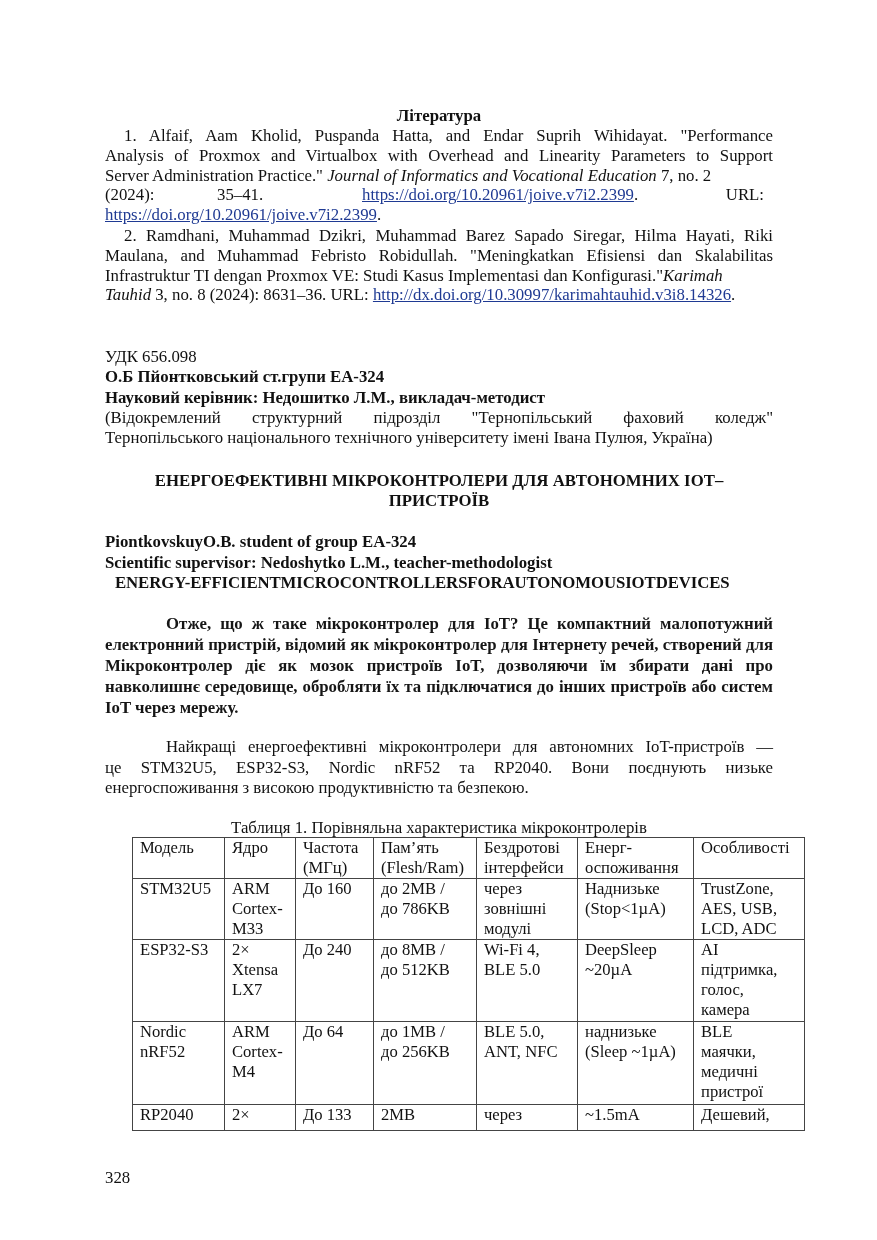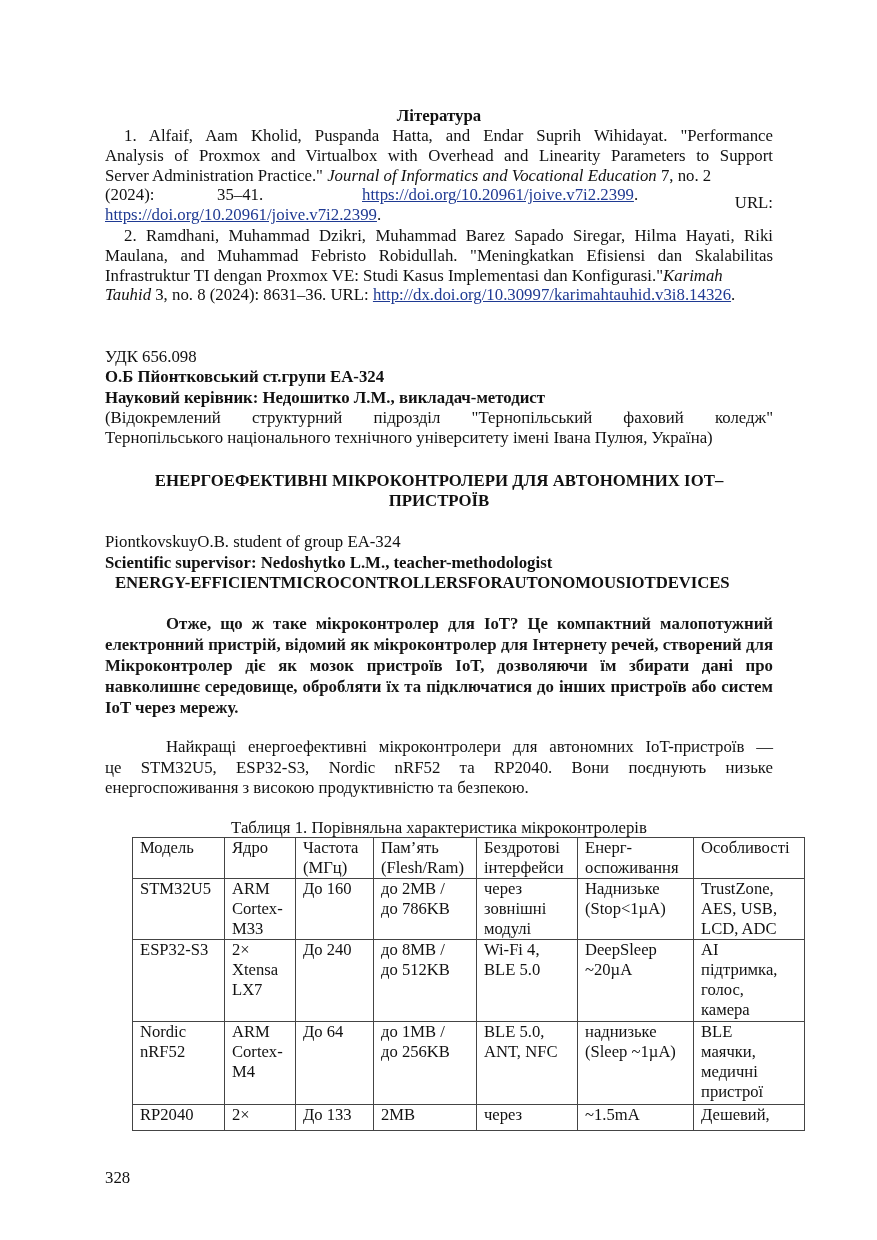--- a/index.html
+++ b/index.html
@@ -19,21 +19,21 @@
   .ref .line.j { text-align: justify; text-align-last: justify; white-space: normal; }
 
   .udc { position: absolute; left: 105px; top: 347px; }
   .author { position: absolute; left: 105px; top: 367px; font-weight: bold; }
   .supervisor { position: absolute; left: 105px; top: 388px; font-weight: bold; }
   .affil { position: absolute; left: 105px; top: 408px; width: 668px; }
   .affil .line { display: block; height: 19.8px; }
   .affil .line.j { text-align: justify; text-align-last: justify; }
 
   .title-ua { position: absolute; left: 105px; top: 471px; width: 668px; text-align: center; font-weight: bold; }
-  .en-author { position: absolute; left: 105px; top: 532px; font-weight: normal; }
+  .en-author { position: absolute; left: 105px; top: 532px; font-weight: bold; }
   .en-super { position: absolute; left: 105px; top: 553px; font-weight: bold; }
   .en-title { position: absolute; left: 115px; top: 573px; font-weight: bold; letter-spacing: -0.1px; }
 
   .para1 { position: absolute; left: 105px; top: 613px; width: 668px; font-weight: bold; color: #161616; }
   .para1 .line, .para2 .line { display: block; height: 21px; line-height: 21px; }
   .para1 .line.j, .para2 .line.j { text-align: justify; text-align-last: justify; }
   .indent { padding-left: 61px; }
 
   .para2 { position: absolute; left: 105px; top: 737px; width: 668px; }
   .para2 .line { height: 20.5px; line-height: 20.5px; }
@@ -62,21 +62,21 @@
 <div class="lit-title">Література</div>
 
 <div class="ref" style="top:126px;">
   <span class="line j"><span style="padding-left:19px;">1.  Alfaif, Aam Kholid, Puspanda Hatta, and Endar Suprih Wihidayat. "Performance</span></span>
   <span class="line j">Analysis of Proxmox and Virtualbox with Overhead and Linearity Parameters to Support</span>
   <span class="line"><span>Server Administration Practice."</span> <i>Journal of Informatics and Vocational Education</i><span> 7, no. 2</span></span>
   <span class="line" style="position:relative;">
     <span style="position:absolute;left:0;">(2024):</span>
     <span style="position:absolute;left:112px;">35–41.</span>
     <span style="position:absolute;left:257px;"><a class="link">https://doi.org/10.20961/joive.v7i2.2399</a><span>.</span></span>
-    <span style="position:absolute;right:0;margin-top:8px;">URL:</span>
+    <span style="position:absolute;right:9px;">URL:</span>
   </span>
   <span class="line"><a class="link">https://doi.org/10.20961/joive.v7i2.2399</a><span>.</span></span>
 </div>
 
 <div class="ref" style="top:226px;">
   <span class="line j"><span style="padding-left:19px;">2.  Ramdhani, Muhammad Dzikri, Muhammad Barez Sapado Siregar, Hilma Hayati, Riki</span></span>
   <span class="line j">Maulana, and Muhammad Febristo Robidullah. "Meningkatkan Efisiensi dan Skalabilitas</span>
   <span class="line"><span>Infrastruktur TI dengan Proxmox VE: Studi Kasus Implementasi dan Konfigurasi."</span><i>Karimah</i></span>
   <span class="line"><i>Tauhid</i><span> 3, no. 8 (2024): 8631–36. URL: </span><a class="link">http://dx.doi.org/10.30997/karimahtauhid.v3i8.14326</a><span>.</span></span>
 </div>

